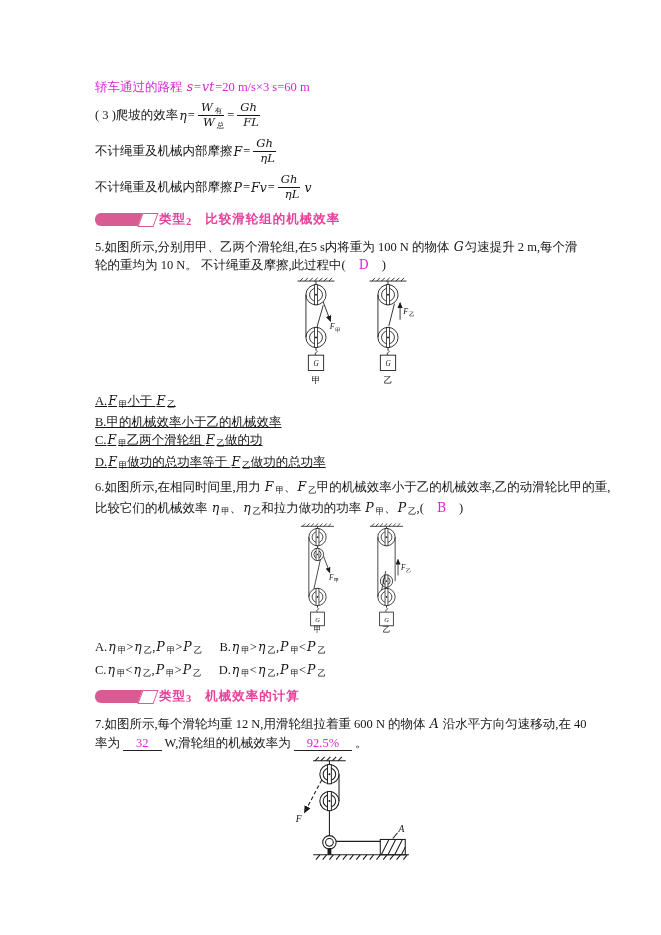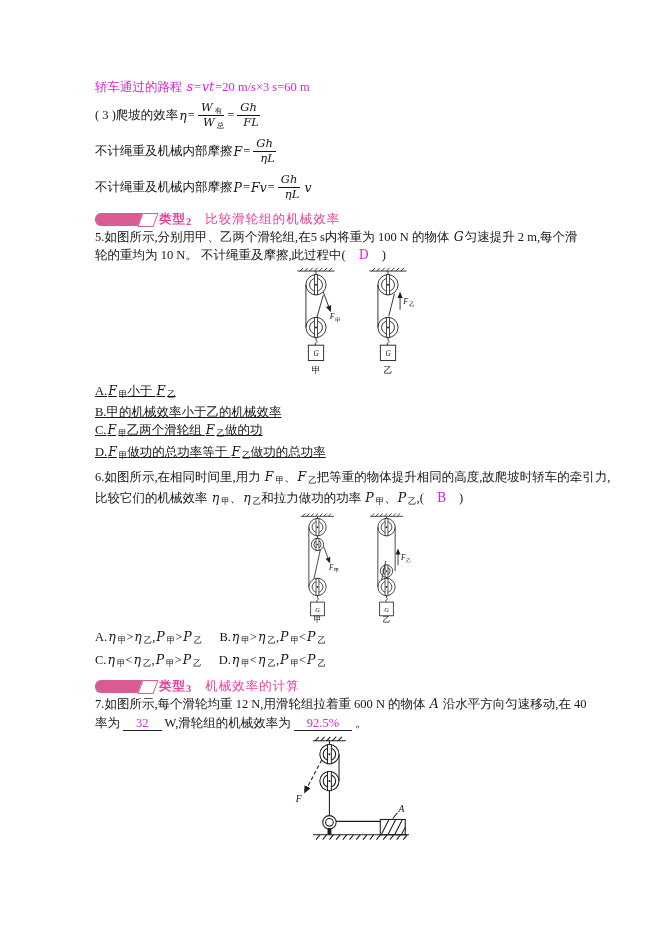--- a/index.html
+++ b/index.html
@@ -22,22 +22,22 @@
         margin:0 3px; font-size:11.5px; line-height:1.2; text-align:center;}
   .frac .num{border-bottom:1px solid currentColor; padding:0 2px; display:block;}
   .frac .den{display:block;}
   .frac .sb{font-size:7.5px;}
   .banner{display:flex; align-items:center; height:17px; margin-top:7px;}
   .banner .pill{width:55px; height:13px; background:var(--bp); border-radius:6px; display:inline-block;}
   .banner .slant{width:14px; height:12px; background:#fff; border:1.5px solid var(--bp);
                  transform:skewX(-20deg); margin-left:-10px; display:inline-block;}
   .b-tag{color:var(--bt); font-weight:bold; margin-left:3px; letter-spacing:1px;}
   .b-num{font-size:10.5px; vertical-align:-2px; letter-spacing:0;}
-  .b-title{color:var(--bt); font-weight:normal; margin-left:14px; letter-spacing:1px;}
-  .qblock{}
+  .b-title{color:var(--bt); font-weight:bold; margin-left:14px; letter-spacing:1px;}
+  .qblock{margin-top:10px;}
   .q6block{margin-top:4px;}
   .fig{display:flex; justify-content:center; align-items:flex-start; gap:14px; margin:2px 0 0 -40px;}
   .opts{margin-top:6px;}
   .opts .line{line-height:17.5px;text-decoration:underline;}
   .optrow{line-height:19px; white-space:nowrap;}
   .optrow .opt{display:inline-block; margin-right:14px;}
   .q6opts{margin-top:4px;}
   
   svg .ln{stroke:#1c1c1c; stroke-width:1.1; fill:none;}
   svg .ax{stroke:#1c1c1c; stroke-width:1; fill:#fff;}
@@ -181,21 +181,21 @@
   </div>
 
   <div class="opts">
     <p class="line"><span>A.</span><span class="it">F</span><span class="sb">甲</span><span>小于 </span><span class="it">F</span><span class="sb">乙</span></p>
     <p class="line"><span>B.甲的机械效率小于乙的机械效率</span></p>
     <p class="line"><span>C.</span><span class="it">F</span><span class="sb">甲</span><span>乙两个滑轮组 </span><span class="it">F</span><span class="sb">乙</span><span>做的功</span></p>
     <p class="line"><span>D.</span><span class="it">F</span><span class="sb">甲</span><span>做功的总功率等于 </span><span class="it">F</span><span class="sb">乙</span><span>做功的总功率</span></p>
   </div>
 
   <div class="q6block">
-    <p class="line"><span>6.如图所示,在相同时间里,用力 </span><span class="it">F</span><span class="sb">甲</span><span>、</span><span class="it">F</span><span class="sb">乙</span><span>把等重的物体提升相同的高度,故爬坡时轿车的牵引力,</span></p>
+    <p class="line"><span>6.如图所示,在相同时间里,用力 </span><span class="it">F</span><span class="sb">甲</span><span>、</span><span class="it">F</span><span class="sb">乙</span><span>甲的机械效率小于乙的机械效率,乙的动滑轮比甲的重,</span></p>
     <p class="line"><span>比较它们的机械效率 </span><span class="it">η</span><span class="sb">甲</span><span>、</span><span class="it">η</span><span class="sb">乙</span><span>和拉力做功的功率 </span><span class="it">P</span><span class="sb">甲</span><span>、</span><span class="it">P</span><span class="sb">乙</span><span>,(</span><span class="ans">B</span><span>)</span></p>
   </div>
 
   <div class="fig">
 
     <svg width="55" height="111" viewBox="0 0 76 154">
       <g>
         <path class="ln" d="M15 6 H61"></path>
         <path class="ln" d="M17 6l4 -4M23 6l4 -4M29 6l4 -4M35 6l4 -4M41 6l4 -4M47 6l4 -4M53 6l4 -4"></path>
       </g>

